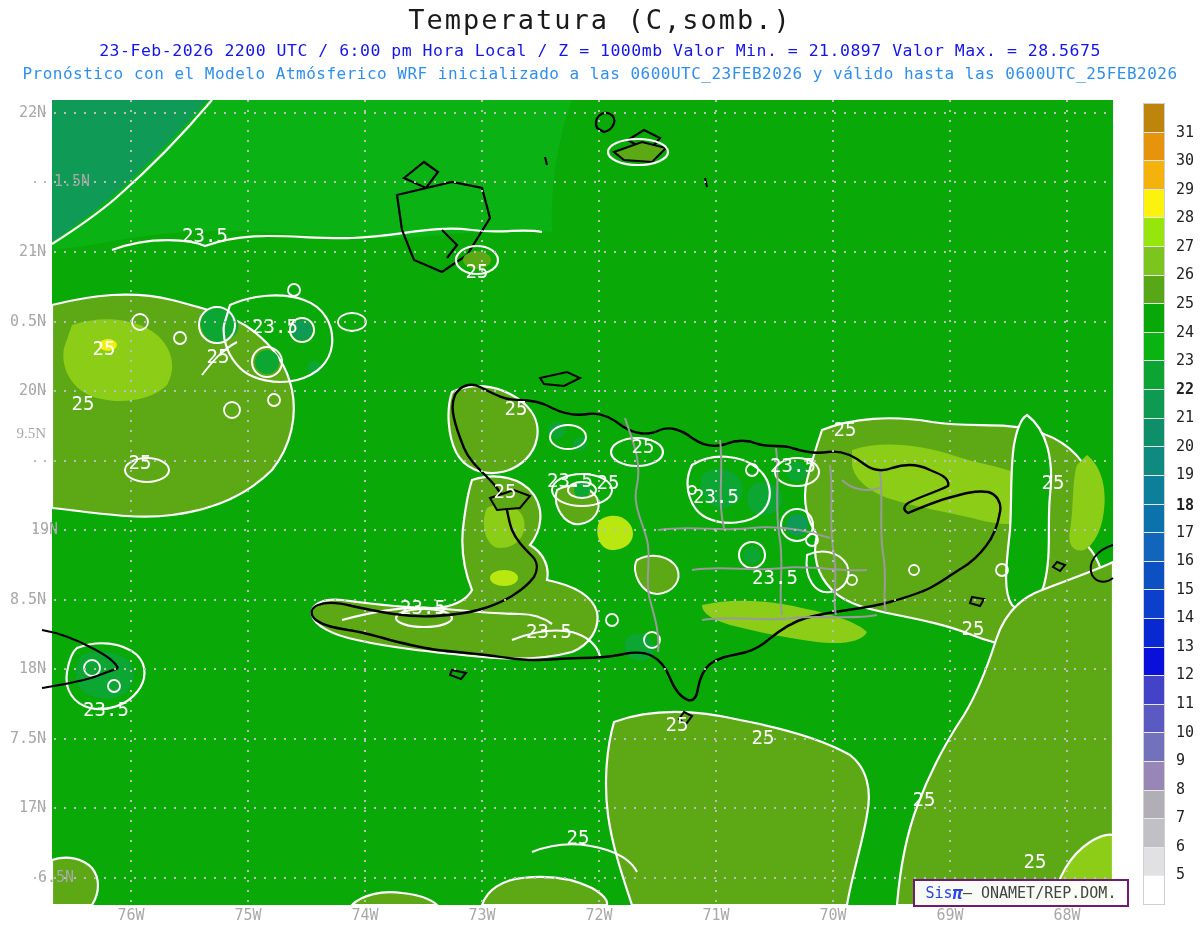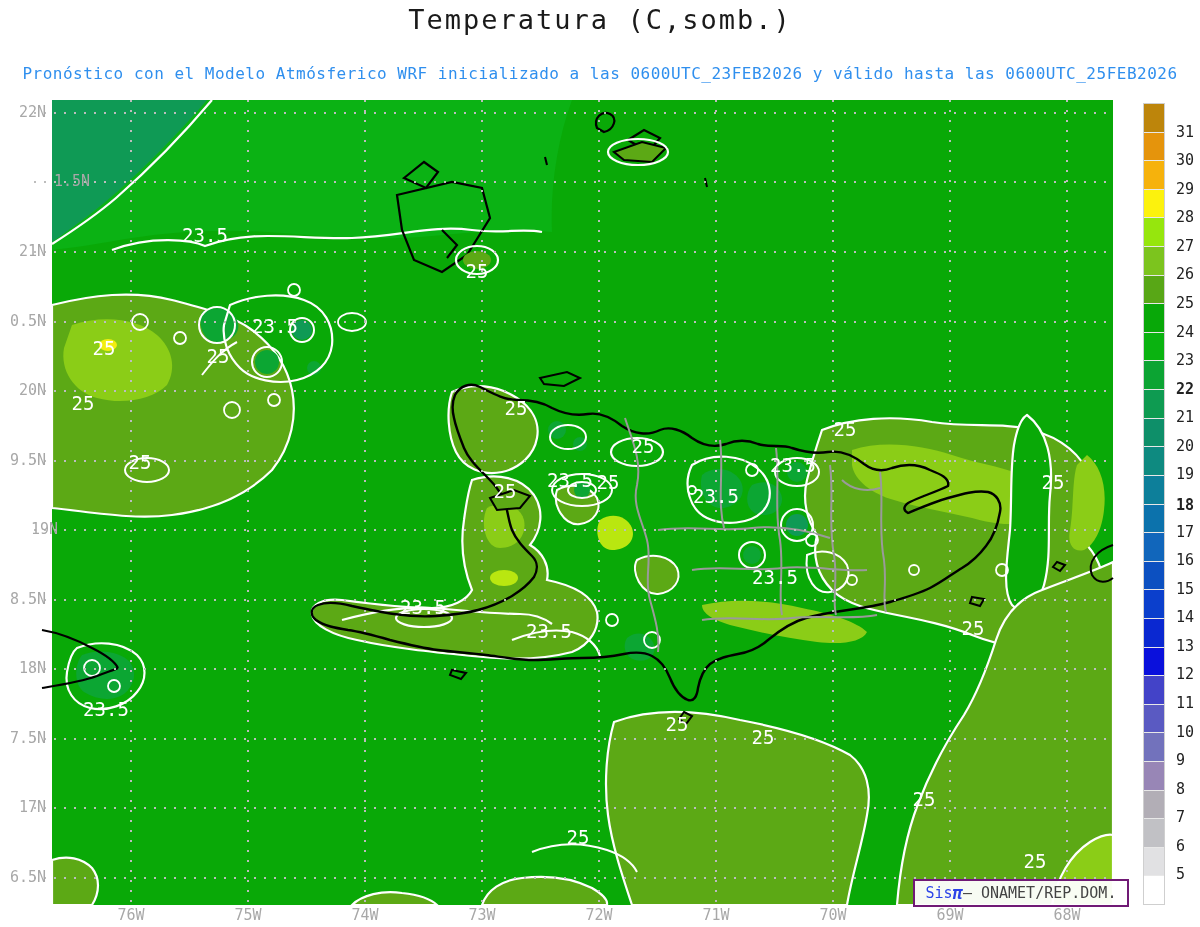--- a/index.html
+++ b/index.html
@@ -27,20 +27,21 @@
   #watermark .wm-blue{color:#2b43e8;}
   #watermark .wm-pi{color:#2b43e8;font-weight:bold;font-style:italic;font-size:17px;}
   svg text{font-family:"DejaVu Sans Mono","Liberation Mono",monospace;}
 </style>
 </head>
 <body>
 
 <div id="stage">
 
   <div class="title">Temperatura (C,somb.)</div>
+  <div class="sub1">23-Feb-2026  2200 UTC / 6:00 pm Hora Local / Z = 1000mb   Valor Min. = 21.0897   Valor Max. = 28.5675</div>
   <div class="sub2">Pronóstico con el Modelo Atmósferico WRF inicializado a las 0600UTC_23FEB2026 y válido hasta las  0600UTC_25FEB2026</div>
 
   <svg id="map" viewBox="0 0 1061 805" preserveAspectRatio="none">
 
     <rect x="0" y="0" width="1061" height="805" fill="#09a907"></rect>
 
     <g>
       <path d="M0,0 L520,0 C505,40 498,90 500,132 C460,128 420,132 380,136 C330,141 280,137 230,133 C180,129 130,130 80,138 C50,143 20,148 0,150 Z" fill="#0bb214"></path>
     </g>
 
@@ -251,27 +252,27 @@
         <text x="983" y="762" fill="#ffffff" font-size="19" text-anchor="middle" dominant-baseline="middle">25</text>
       </g>
   </svg>
 
   <div id="lat-labels">
       <div class="lat-label" style="top: 103px;">22N</div>
       <div class="lat-label" style="top: 172px; margin-left: 44px;">1.5N</div>
       <div class="lat-label" style="top: 242px;">21N</div>
       <div class="lat-label" style="top: 312px;">0.5N</div>
       <div class="lat-label" style="top: 381px;">20N</div>
-      <div class="lat-label" style="top: 451px;">9.5N</div>
+      <div class="lat-label" style="top: 425px; font-family: Liberation Serif, serif;">9.5N</div>
       <div class="lat-label" style="top: 520px; padding-left: 12px;">19N</div>
       <div class="lat-label" style="top: 590px;">8.5N</div>
       <div class="lat-label" style="top: 659px;">18N</div>
       <div class="lat-label" style="top: 729px;">7.5N</div>
       <div class="lat-label" style="top: 798px;">17N</div>
-      <div class="lat-label" style="top: 868px;">6.5N</div>
+      <div class="lat-label" style="top: 868px; margin-left: 28px;">6.5N</div>
     </div>
   <div id="lon-labels">
       <div class="lon-label" style="left: 109px;">76W</div>
       <div class="lon-label" style="left: 226px;">75W</div>
       <div class="lon-label" style="left: 343px;">74W</div>
       <div class="lon-label" style="left: 460px;">73W</div>
       <div class="lon-label" style="left: 577px;">72W</div>
       <div class="lon-label" style="left: 694px;">71W</div>
       <div class="lon-label" style="left: 811px;">70W</div>
       <div class="lon-label" style="left: 928px;">69W</div>

